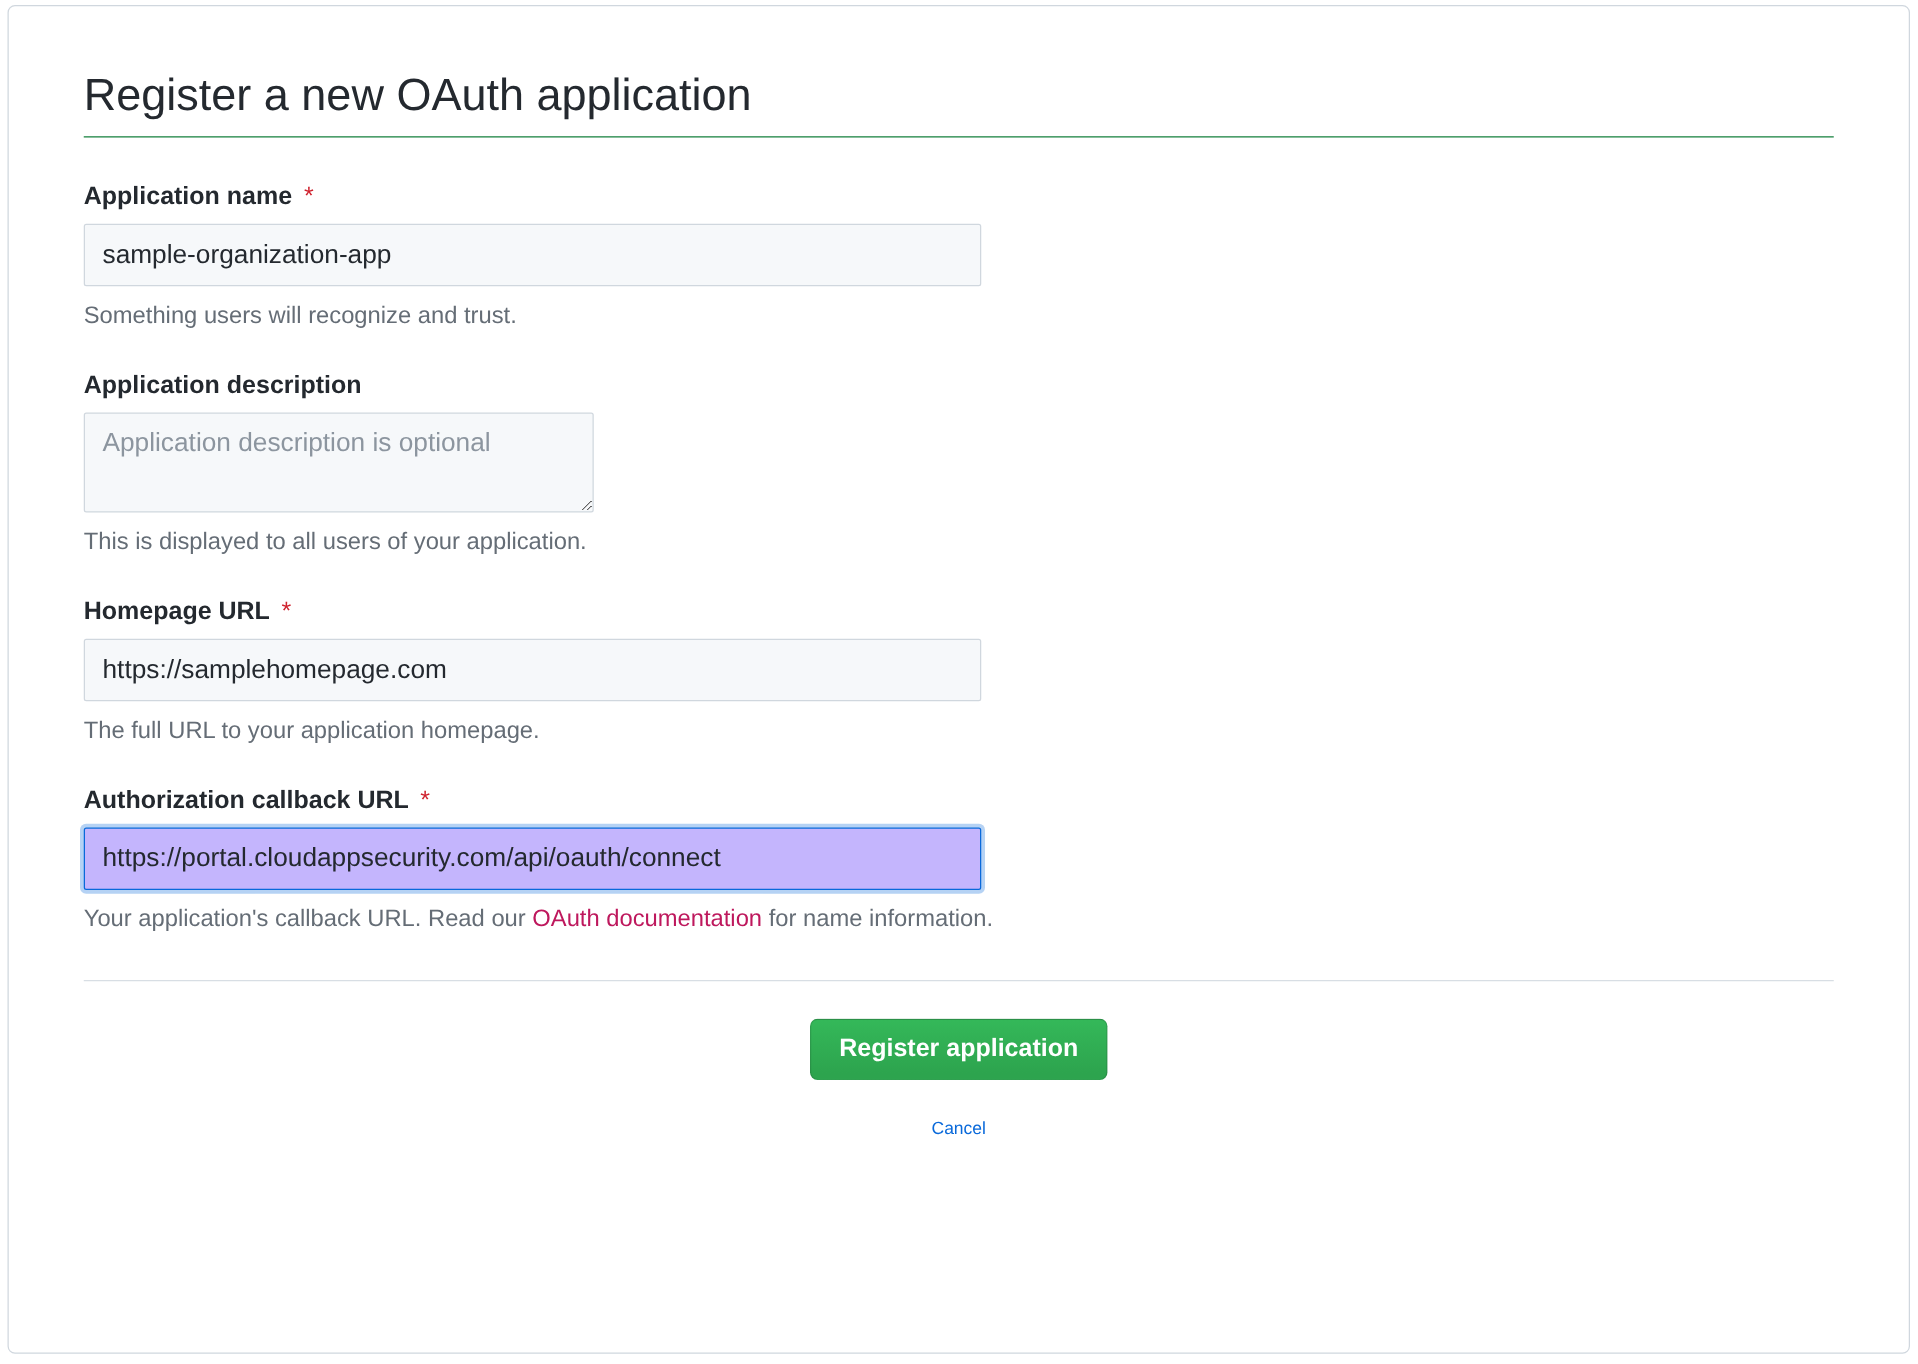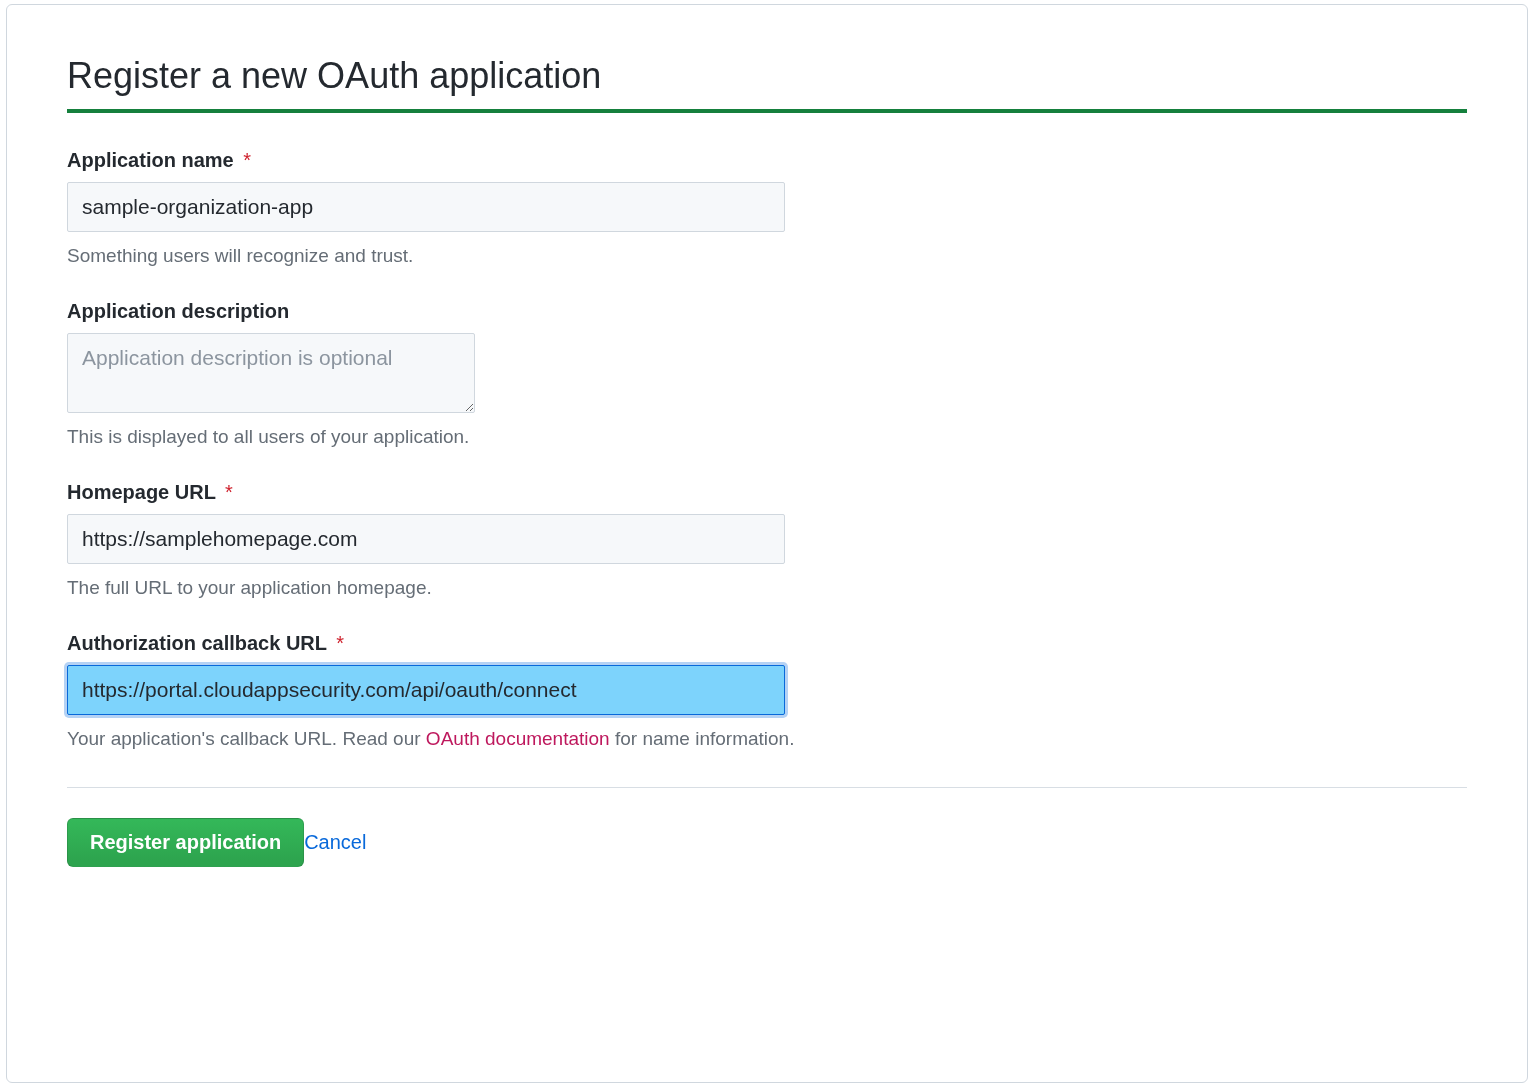--- a/index.html
+++ b/index.html
@@ -19,21 +19,21 @@
       padding: 50px 60px 48px 60px;
       width: 1522px;
       min-height: 1079px;
       margin: 0 auto;
     }
     h1.page-title {
       font-size: 36px;
       font-weight: 400;
       color: #24292f;
       padding-bottom: 12px;
-      border-bottom: 4px solid #15803d;
+      border-bottom: 1px solid #15803d;
       margin-bottom: 36px;
     }
     .form-group {
       margin-bottom: 30px;
     }
     .form-label {
       display: block;
       font-size: 20px;
       font-weight: 600;
       color: #24292f;
@@ -49,21 +49,21 @@
       padding: 10px 14px;
       font-size: 21px;
       line-height: 28px;
       color: #24292f;
       background-color: #f6f8fa;
       border: 1px solid #d0d7de;
       border-radius: 2px;
       font-family: inherit;
     }
     .form-control.focused {
-      background-color: #7dd3fc;
+      background-color: #c4b5fd;
       border-color: #0969da;
       box-shadow: 0 0 0 3px rgba(9,105,218,0.3);
     }
     textarea.form-control {
       width: 408px;
       height: 80px;
       resize: both;
       vertical-align: top;
     }
     .form-hint {
@@ -78,38 +78,40 @@
     }
     .divider {
       border: none;
       border-top: 1px solid #d8dee4;
       margin-top: 34px;
       margin-bottom: 30px;
     }
     .button-row {
       display: flex;
       align-items: center;
+      gap: 30px;
+      flex-direction: column;
     }
     .btn-primary {
       background-color: #2da44e;
       background-image: linear-gradient(180deg, #34b859, #2da44e 90%);
       color: #ffffff;
       border: 1px solid rgba(27,31,36,0.15);
       border-radius: 6px;
       padding: 12px 22px;
       font-size: 20px;
       font-weight: 600;
       cursor: pointer;
       font-family: inherit;
     }
     .btn-link {
       background: none;
       border: none;
       color: #0969da;
-      font-size: 20px;
+      font-size: 14px;
       font-weight: 400;
       cursor: pointer;
       font-family: inherit;
       padding: 0;
     }
     ::placeholder {
       color: #8c959f;
     }
   </style>
 </head>

